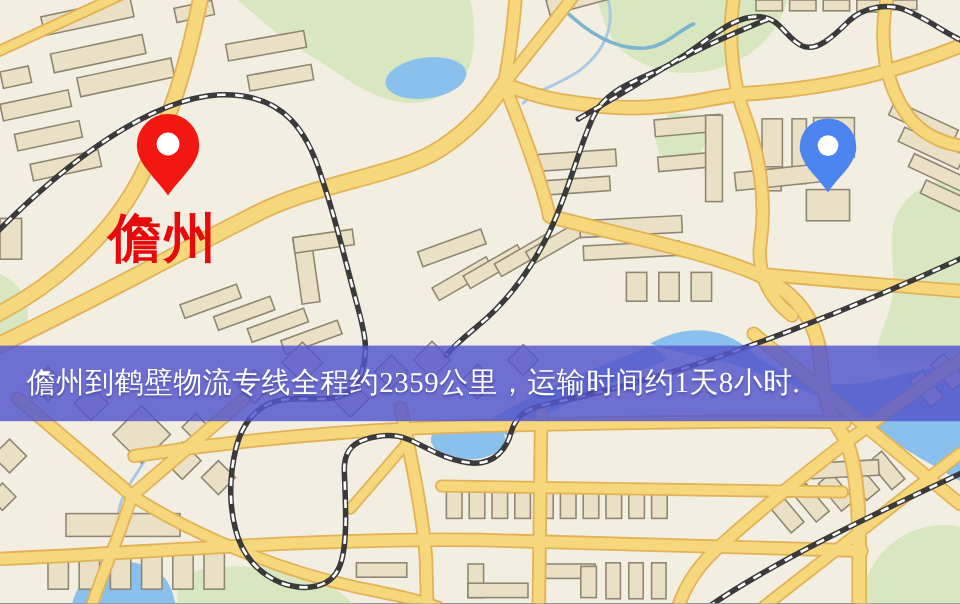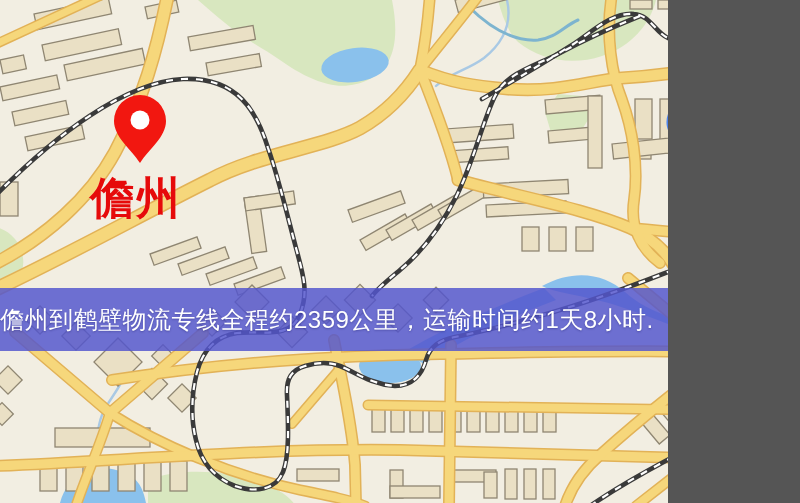--- a/index.html
+++ b/index.html
@@ -1,17 +1,17 @@
 <!DOCTYPE html>
 <html style="--bg: #f2eee2; --park: #d8e7bf; --water: #8ac1ec; --road-fill: #f6d77b; --road-casing: #e2b257; --building-fill: #eae0c5; --building-stroke: #8f8672; --rail-dark: #3a3a3a; --rail-light: #ffffff; --stream: #a9c9e4; --stream-teal: #7db4cf; --banner-bg: #5356cd; --banner-text: #ffffff;"><head>
 <meta charset="utf-8">
 <style>
   html,body{margin:0;padding:0;background:#555;}
   .stage{
-    position:relative;width:668px;height:503px;overflow:hidden;
+    position:relative;width:800px;height:503px;overflow:hidden;
     background:var(--bg);
     font-family:"Liberation Sans", sans-serif;
   }
   svg.map{position:absolute;left:0;top:0;}
   
   .park{fill:var(--park);stroke:none;}
   .water{fill:var(--water);stroke:none;}
   .stream{fill:none;stroke:var(--stream);stroke-width:2.4;stroke-linecap:round;}
   .stream-teal{fill:none;stroke:var(--stream-teal);stroke-width:3;stroke-linecap:round;}
   .casing path, .casing use{fill:none;stroke:var(--road-casing);stroke-linecap:round;stroke-linejoin:round;}
@@ -30,22 +30,22 @@
   }
   
   .banner{
     position:absolute;left:0;top:288px;width:800px;height:63px;
   }
   .banner::before{
     content:"";position:absolute;inset:0;
     background:var(--banner-bg);opacity:.84;
   }
   .banner-text{
-    position:relative;display:block;line-height:64px;
-    font-family:Liberation Sans, sans-serif;
+    position:relative;display:block;padding-left:22px;line-height:64px;
+    font-family:Liberation Serif, serif;
     font-size:24px;letter-spacing:.5px;color:var(--banner-text);
     text-shadow:0 1px 2px rgba(20,20,90,.35);
     white-space:nowrap;
   }
 </style>
 </head>
 <body>
 
 <div class="stage">
 

